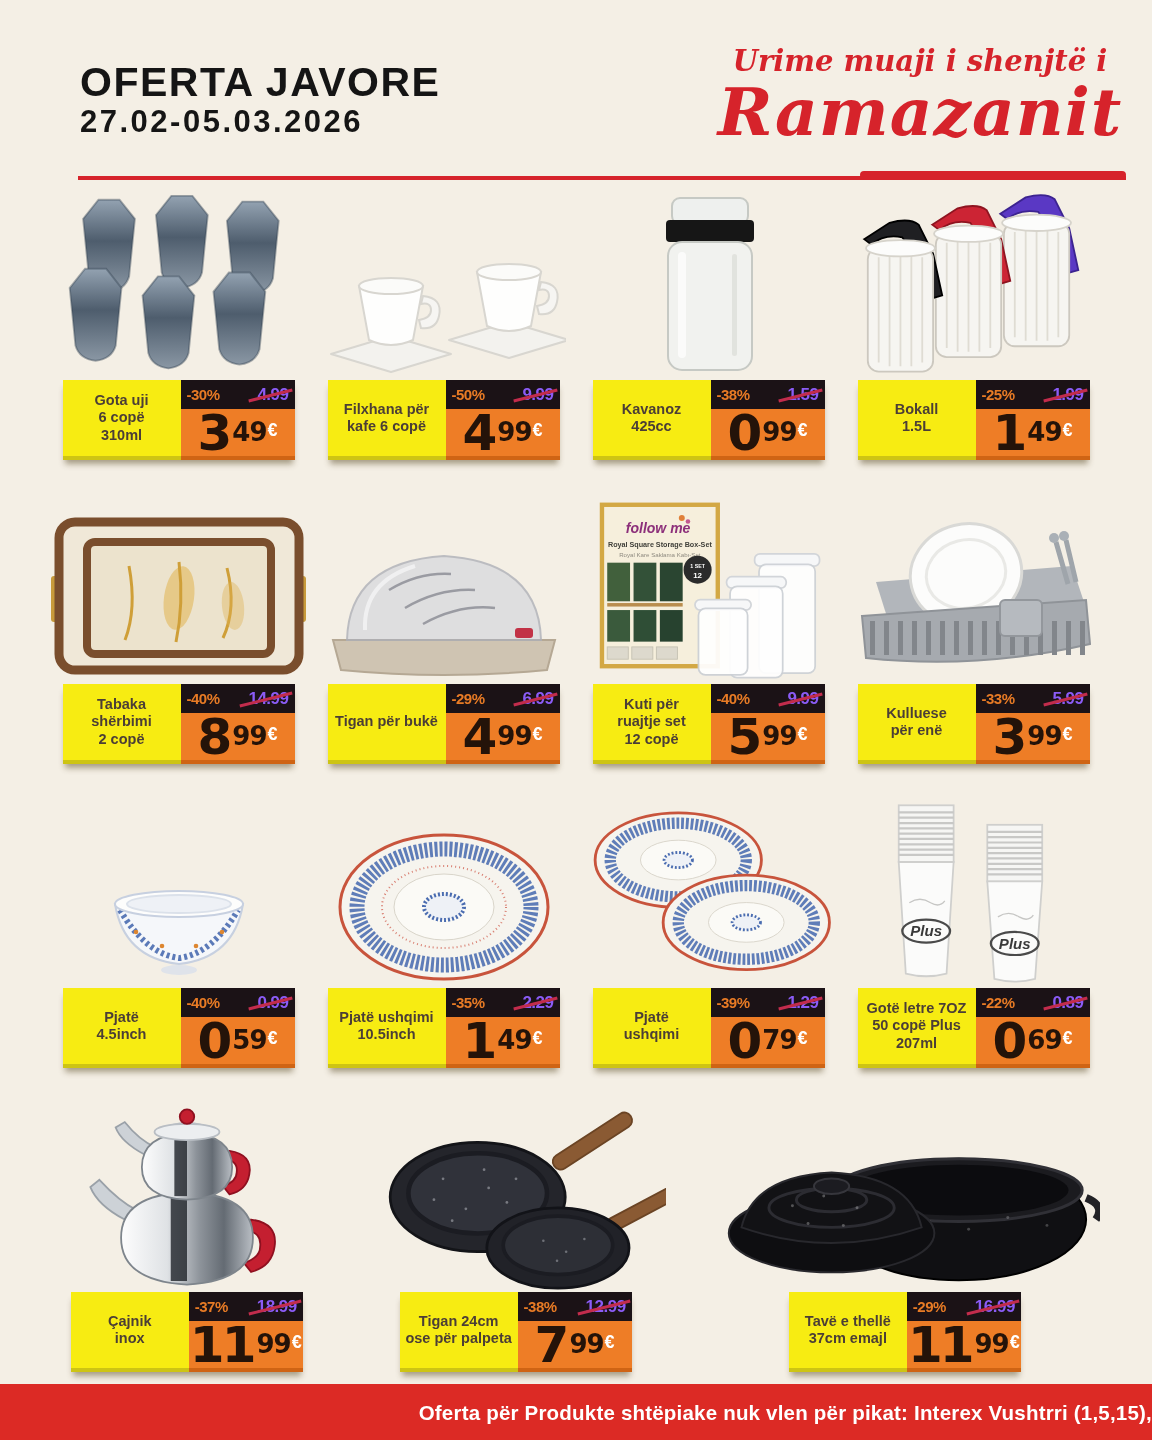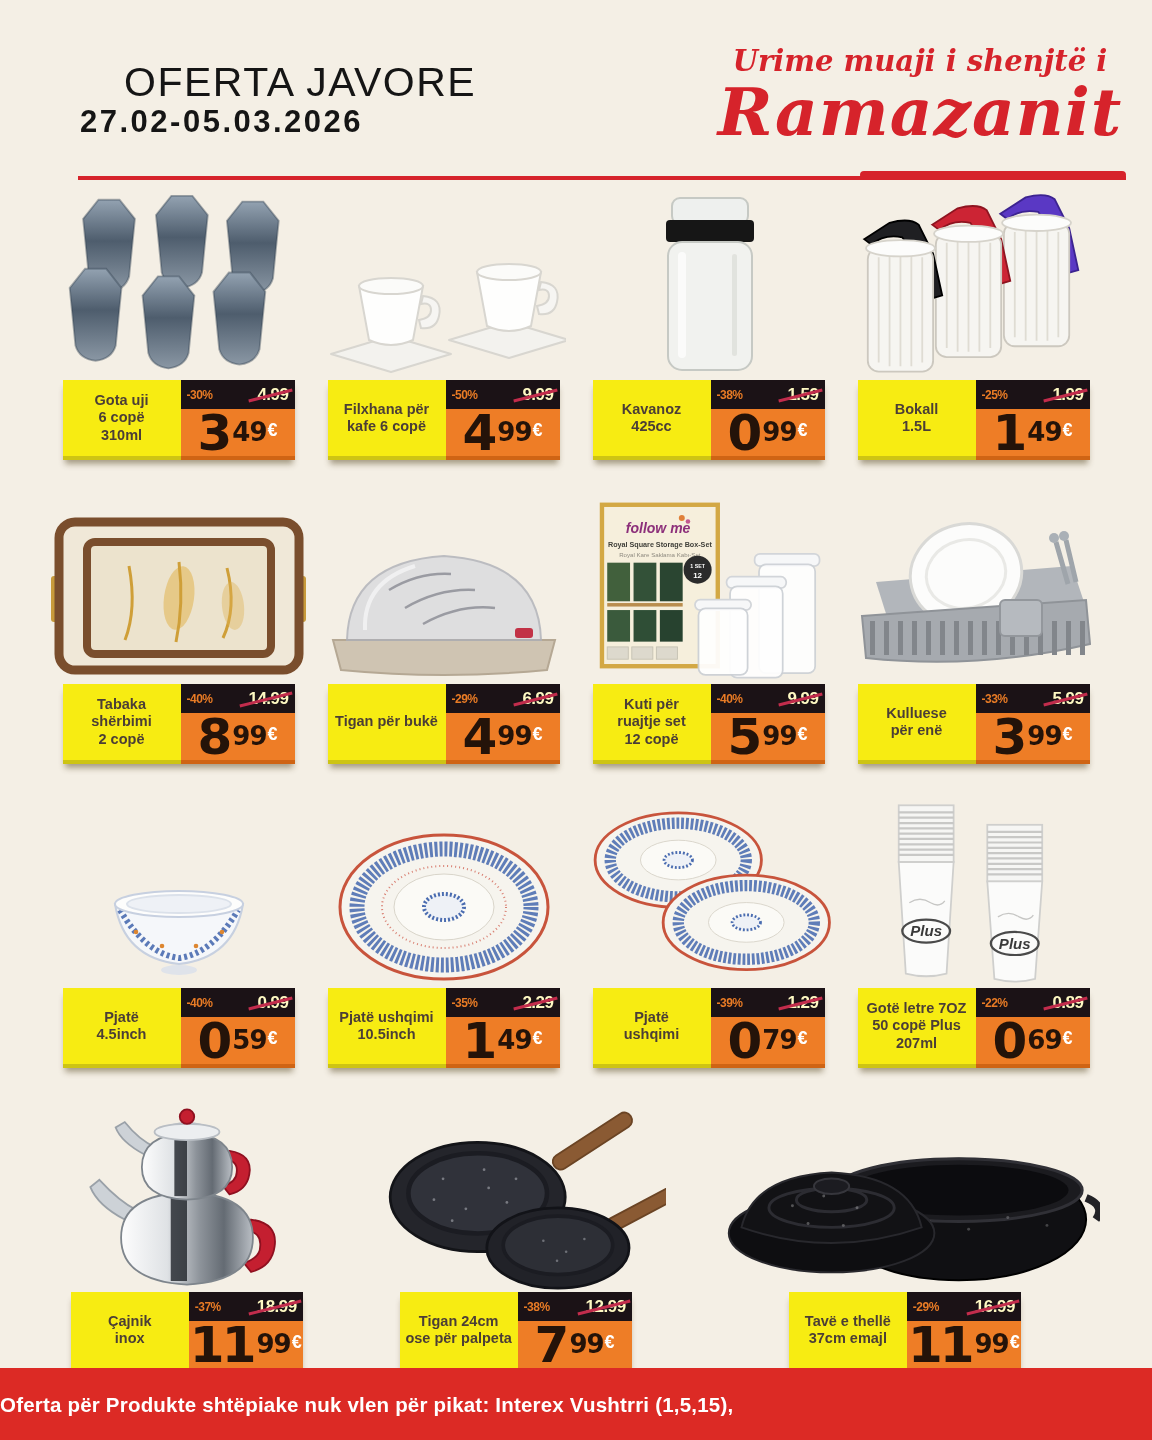--- a/index.html
+++ b/index.html
@@ -1,21 +1,21 @@
 <!DOCTYPE html>
 <html style="--background: #f4efe5; --accent_red: #d6232b; --footer_red: #dc2a25; --tag_yellow: #f7ec12; --tag_orange: #ee7d26; --tag_black: #1b1216; --strike_red: #c22c4c; --discount_orange: #e87b25;"><head>
 <meta charset="utf-8">
 <style>
   html,body{margin:0;padding:0;width:1152px;height:1440px;background:var(--background,#f4efe5);
     font-family:"Liberation Sans",sans-serif;overflow:hidden;}
   .page{position:relative;width:1152px;height:1440px;}
 
   
   .hdr-left{position:absolute;left:80px;top:60px;color:#151515;}
-  .hdr-title{font-size:41px;font-weight:400;letter-spacing:1.5px;line-height:44px;margin-left:44px;}
+  .hdr-title{font-size:41px;font-weight:700;letter-spacing:1.5px;line-height:44px;}
   .hdr-date{font-size:31px;font-weight:700;letter-spacing:2.5px;line-height:36px;}
   .greet{position:absolute;right:22px;top:44px;width:420px;text-align:center;color:var(--accent_red,#d6232b);
     font-family:"DejaVu Serif",serif;font-style:italic;margin-left:24px;}
   .greet-small{font-size:29px;font-weight:bold;line-height:34px;}
   .greet-big{font-size:66px;font-weight:bold;line-height:68px;letter-spacing:1px;}
   .rule{position:absolute;left:78px;right:26px;top:176px;height:4px;background:var(--accent_red,#d6232b);}
   .rule-thick{position:absolute;right:26px;width:266px;top:171px;height:8px;border-radius:4px;background:var(--accent_red,#d6232b);}
 
   
   .grid{position:absolute;left:50px;right:50px;top:188px;bottom:60px;display:flex;flex-direction:column;gap:24px;}
@@ -29,36 +29,36 @@
   
   .tag{display:flex;width:232px;height:80px;margin-bottom:8px;flex:0 0 auto;
     box-shadow:0 6px 6px -2px rgba(70,55,15,.45);}
   .tag-label{background:var(--tag_yellow,#f7ec12);flex:0 0 118px;display:flex;flex-direction:column;
     justify-content:center;align-items:center;text-align:center;font-weight:bold;font-size:14.5px;
     line-height:17.5px;color:#4b3e36;padding:2px 3px;border-bottom:4px solid #cdc414;box-sizing:border-box;}
   .name-line{display:block;}
   .tag-price{flex:1;display:flex;flex-direction:column;min-width:0;}
   .tag-top{background:var(--tag_black,#1b1216);height:29px;display:flex;align-items:center;
     justify-content:space-between;padding:0 6px;overflow:visible;}
-  .discount{color:var(--discount_orange,#e87b25);font-weight:bold;font-size:12px;letter-spacing:-.5px;}
-  .old-price{color:#fef9c3;font-weight:bold;font-size:17px;letter-spacing:-.5px;position:relative;}
+  .discount{color:var(--discount_orange,#e87b25);font-weight:bold;font-size:15px;letter-spacing:-.5px;}
+  .old-price{color:#8b5cf6;font-weight:bold;font-size:17px;letter-spacing:-.5px;position:relative;}
   .old-price::after{content:"";position:absolute;left:-9px;right:-5px;top:45%;height:3px;
     background:var(--strike_red,#c22c4c);transform:rotate(-14deg);}
   .tag-bottom{background:var(--tag_orange,#ee7d26);flex:1;display:flex;align-items:center;
     justify-content:center;border-bottom:4px solid #cf6414;box-sizing:border-box;}
   .price-int{font-family:"DejaVu Sans",sans-serif;font-size:50px;font-weight:900;color:#241309;
     line-height:42px;letter-spacing:-3px;}
   .price-frac{display:flex;align-items:flex-start;margin-left:3px;justify-content:center;}
   .price-dec{font-family:"DejaVu Sans",sans-serif;font-size:26px;font-weight:900;color:#241309;
     line-height:21px;letter-spacing:-1px;}
   .price-eur{font-size:18px;font-weight:bold;color:#fff;line-height:16px;margin-left:1px;}
 
   
-  .footer{position:absolute;left:0;right:0;bottom:0;height:72px;background:var(--footer_red,#dc2a25);
-    color:#fff;display:flex;flex-direction:column;justify-content:center;align-items:flex-start;
+  .footer{position:absolute;left:0;right:0;bottom:0;height:56px;background:var(--footer_red,#dc2a25);
+    color:#fff;display:flex;flex-direction:column;justify-content:center;align-items:flex-end;
     font-weight:bold;font-size:20.5px;line-height:25px;letter-spacing:.2px;}
 </style>
 </head>
 <body>
 
 <div class="page">
 
   <div class="hdr-left">
     <div class="hdr-title">OFERTA JAVORE</div>
     <div class="hdr-date">27.02-05.03.2026</div>

